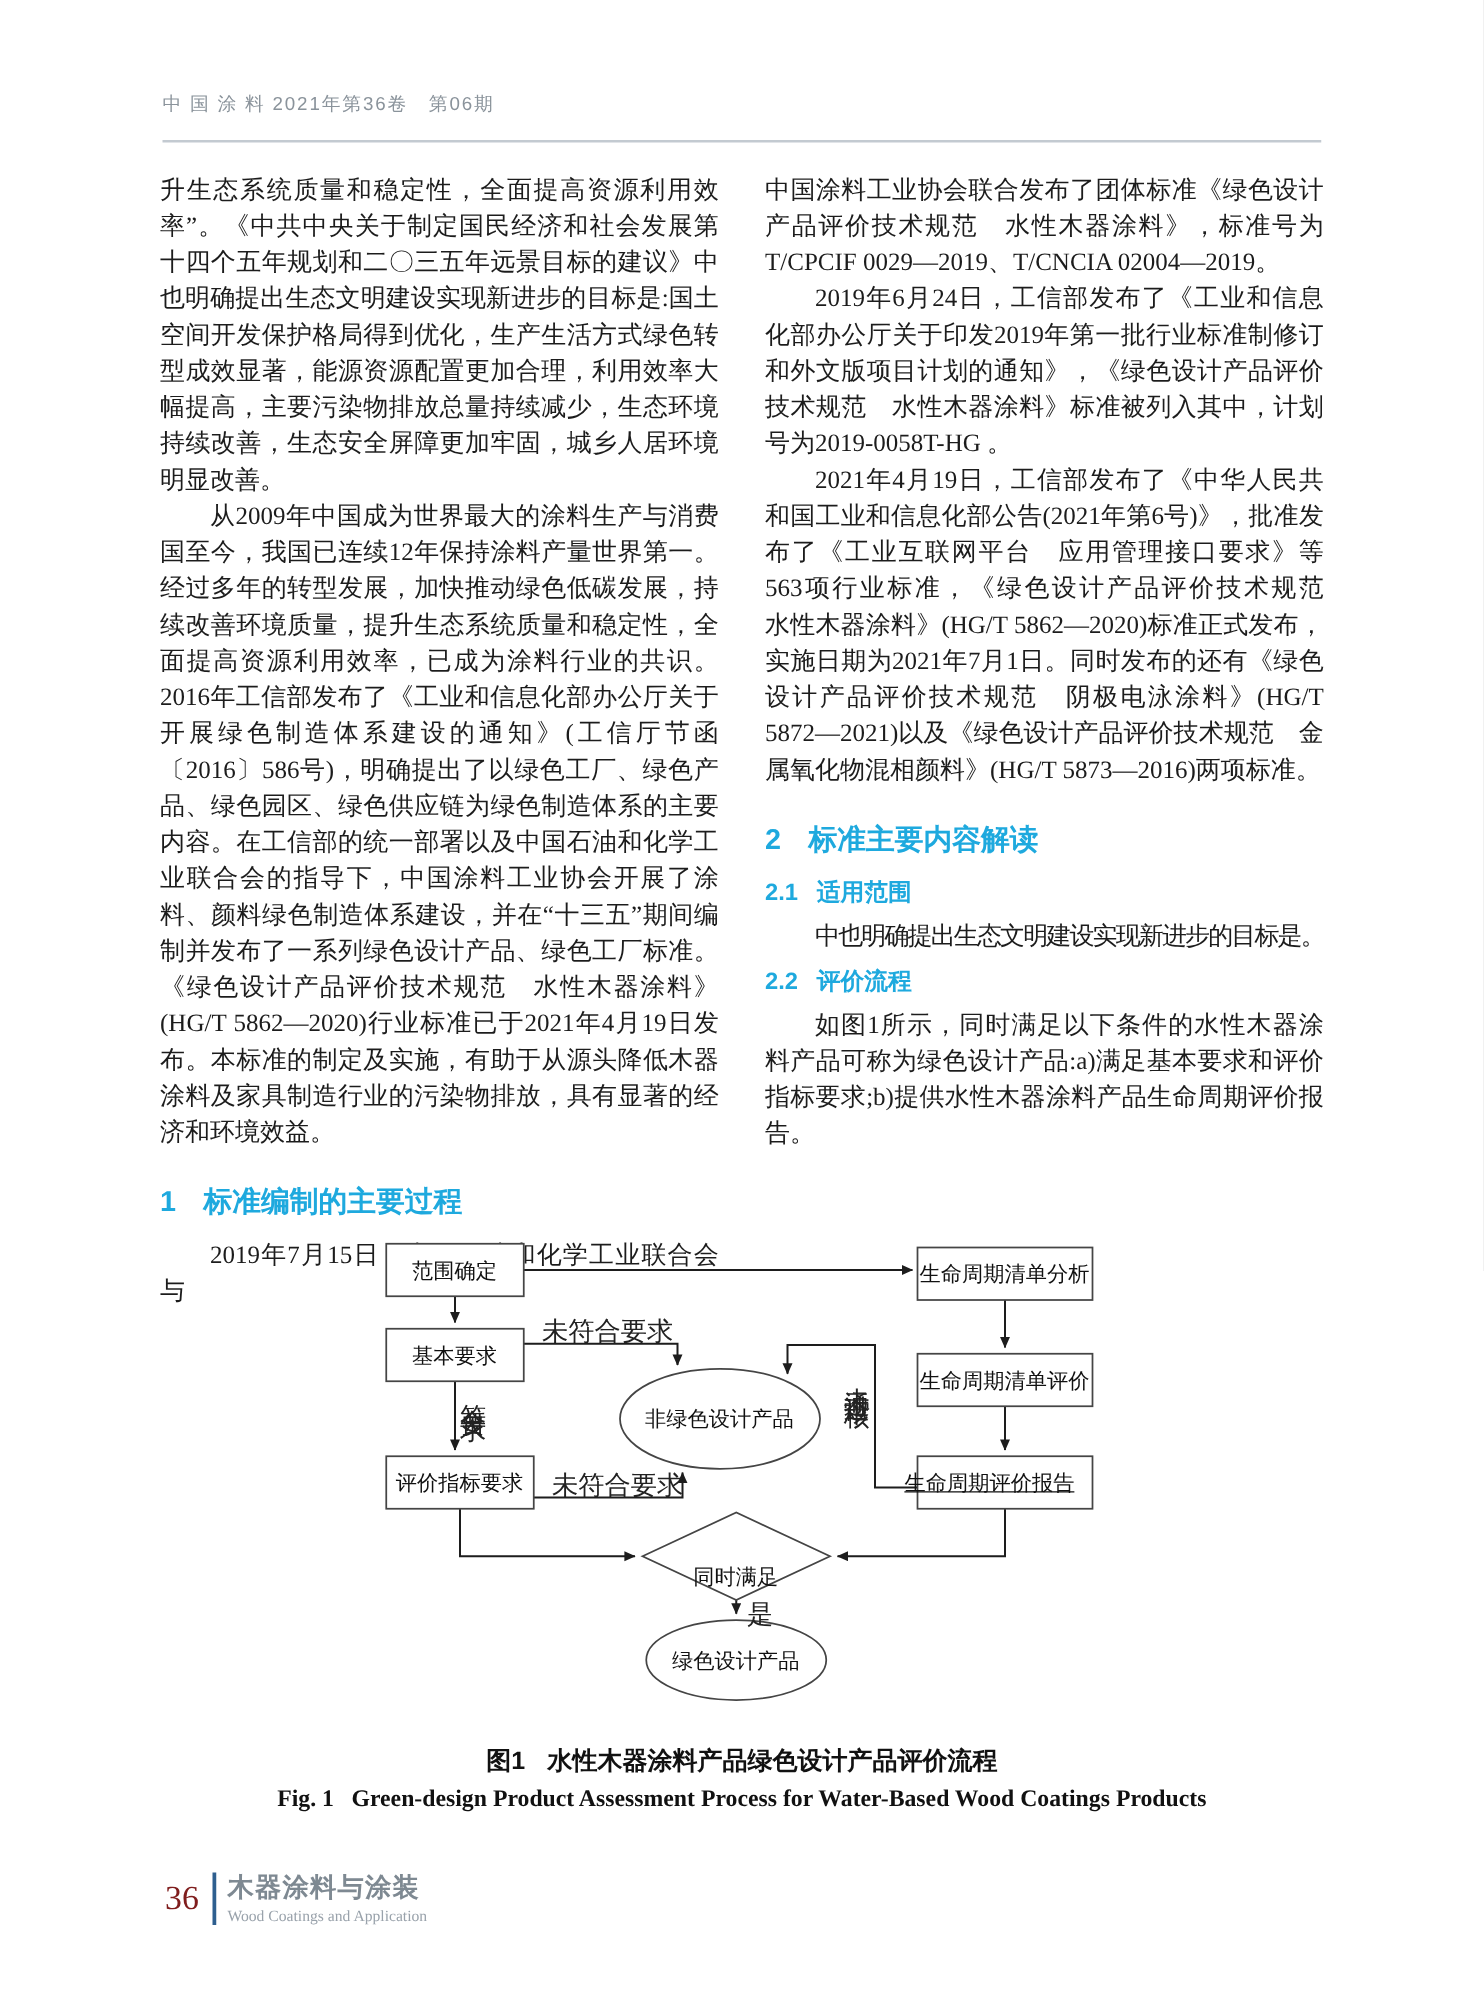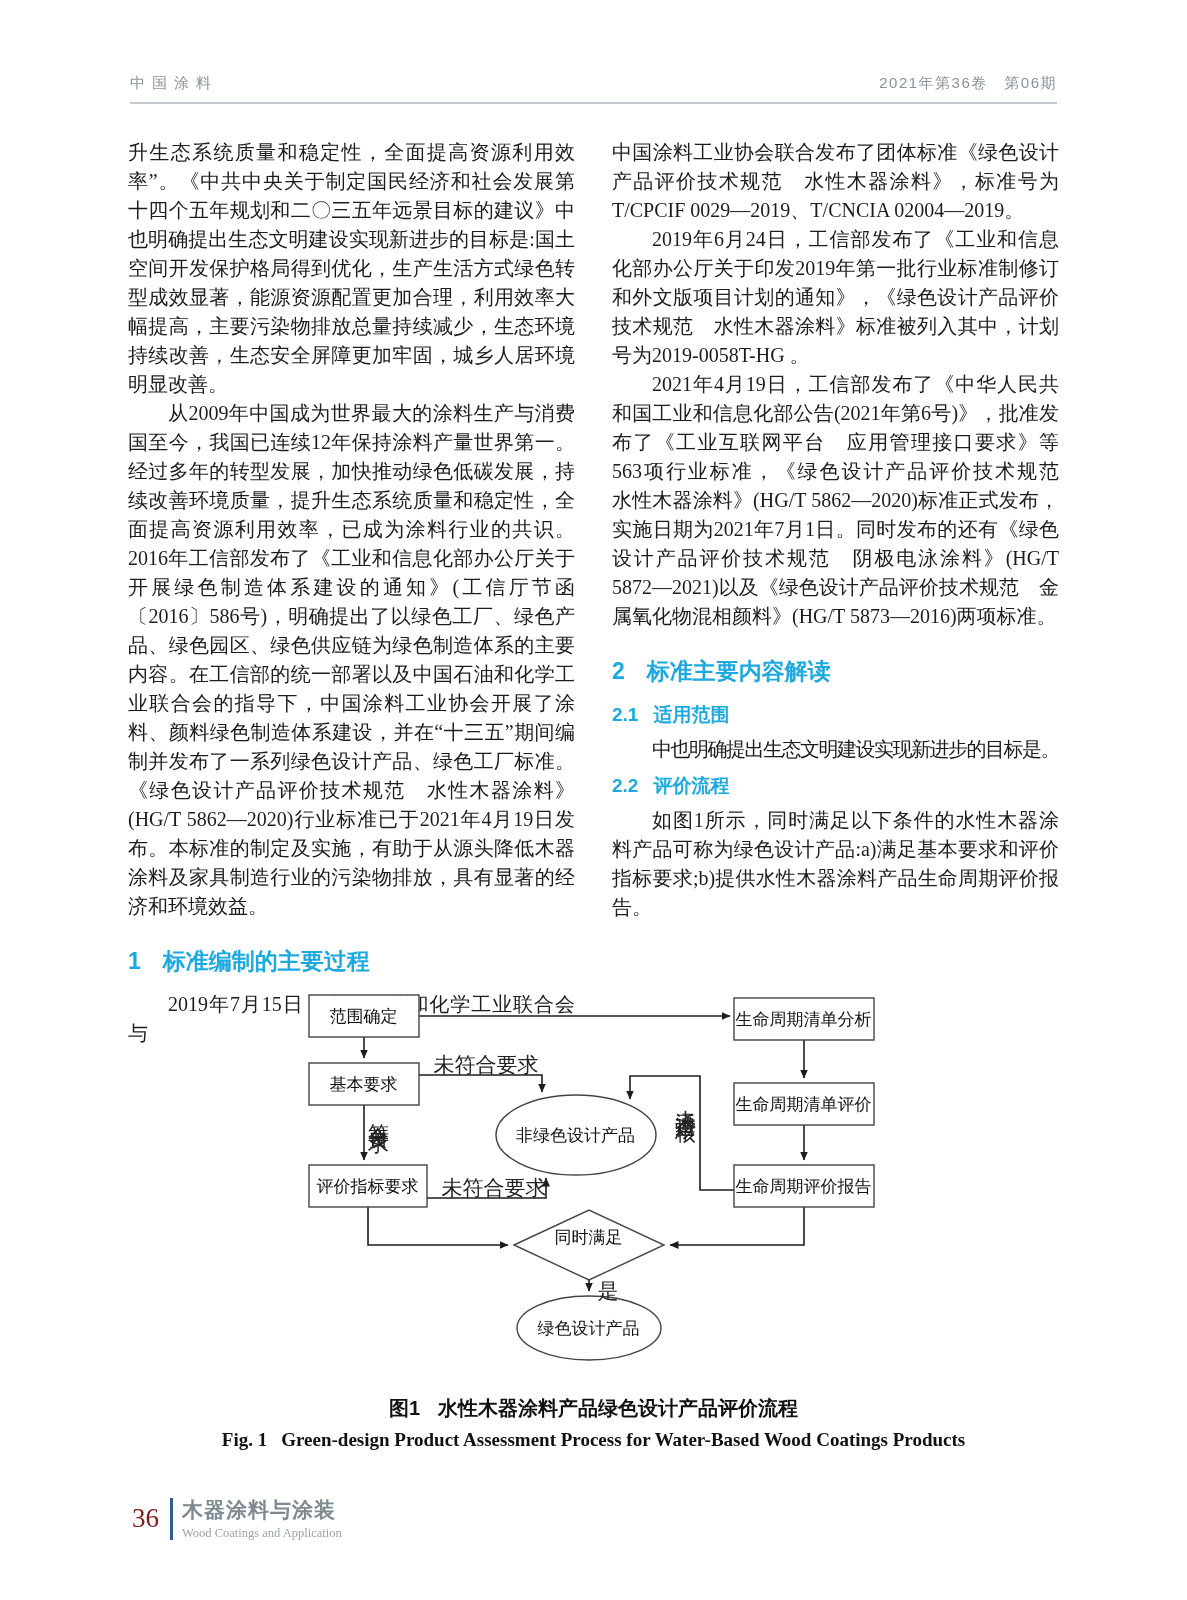--- a/index.html
+++ b/index.html
@@ -4,22 +4,22 @@
 <style>
   html,body { margin:0; padding:0; background:#ddd; }
   .page {
     position:relative; width:1187px; height:1600px; background:#ffffff;
     font-family:"Liberation Serif","DejaVu Serif",serif; color:#1c1c1c;
     overflow:hidden; margin:0 auto;
   }
   
   .hdr {
     position:absolute; top:74px; left:130px; width:927px;
-    border-bottom:2px solid #c3cad1; padding-bottom:9px;
-    display:flex; justify-content:space-between; align-items:flex-end;
+    border-bottom:2px solid #c3cad1; padding-bottom:19px;
+    display:flex; align-items:flex-end;
     font-family:"Liberation Sans","DejaVu Sans",sans-serif;
     color:#8a939b; font-size:15px;
   }
   .journal-name { letter-spacing:7px; }
   .issue-info { letter-spacing:1.5px; }
   
   .main { position:absolute; top:128px; left:128px; width:931px; display:flex; gap:37px; }
   .col { width:447px; font-size:20px; line-height:29px; text-align:justify;margin-top:10px; }
   .col p { margin:0; }
   p.ind { text-indent:2em; }
@@ -112,23 +112,23 @@
           <ellipse cx="282" cy="152" rx="80" ry="40"></ellipse>
           <polygon points="220,262 295,227 370,262 295,297"></polygon>
           <ellipse cx="295" cy="345" rx="72" ry="32"></ellipse>
         </g>
       </svg>
       <div class="nlabel" style="left:15px;top:12px;width:110px;height:42px;border-radius:12px;">范围确定</div>
       <div class="nlabel" style="left:440px;top:15px;width:140px;height:42px;">生命周期清单分析</div>
       <div class="nlabel" style="left:15px;top:80px;width:110px;height:42px;">基本要求</div>
       <div class="nlabel" style="left:440px;top:100px;width:140px;height:42px;">生命周期清单评价</div>
       <div class="nlabel" style="left:15px;top:182px;width:118px;height:42px;">评价指标要求</div>
-      <div class="nlabel" style="left:440px;top:182px;width:140px;height:42px;">生命周期评价报告</div>
+      <div class="nlabel" style="left:428px;top:182px;width:140px;height:42px;text-decoration:underline;">生命周期评价报告</div>
       <div class="nlabel" style="left:202px;top:112px;width:160px;height:80px;">非绿色设计产品</div>
-      <div class="nlabel" style="left:225px;top:232px;width:140px;height:44px;">同时满足</div>
+      <div class="nlabel" style="left:225px;top:256px;width:140px;height:44px;">同时满足</div>
       <div class="nlabel" style="left:223px;top:313px;width:144px;height:64px;">绿色设计产品</div>
       <div class="elabel" style="left:135px;top:68px;width:115px;text-align:center;">未符合要求</div>
       <div class="elabel vlabel" style="left:77px;top:124px;height:82px;">符合要求</div>
       <div class="elabel" style="left:143px;top:191px;width:115px;text-align:center;">未符合要求</div>
       <div class="elabel vlabel" style="left:384px;top:110px;height:100px;">未通过审核</div>
       <div class="elabel" style="left:304px;top:294px;">是</div>
     </div>
     <div class="cap-cn"><span class="capnum">图1</span><span>水性木器涂料产品绿色设计产品评价流程</span></div>
     <div class="cap-en"><span class="capnum">Fig. 1</span><span>Green-design Product Assessment Process for Water-Based Wood Coatings Products</span></div>
   </div>

